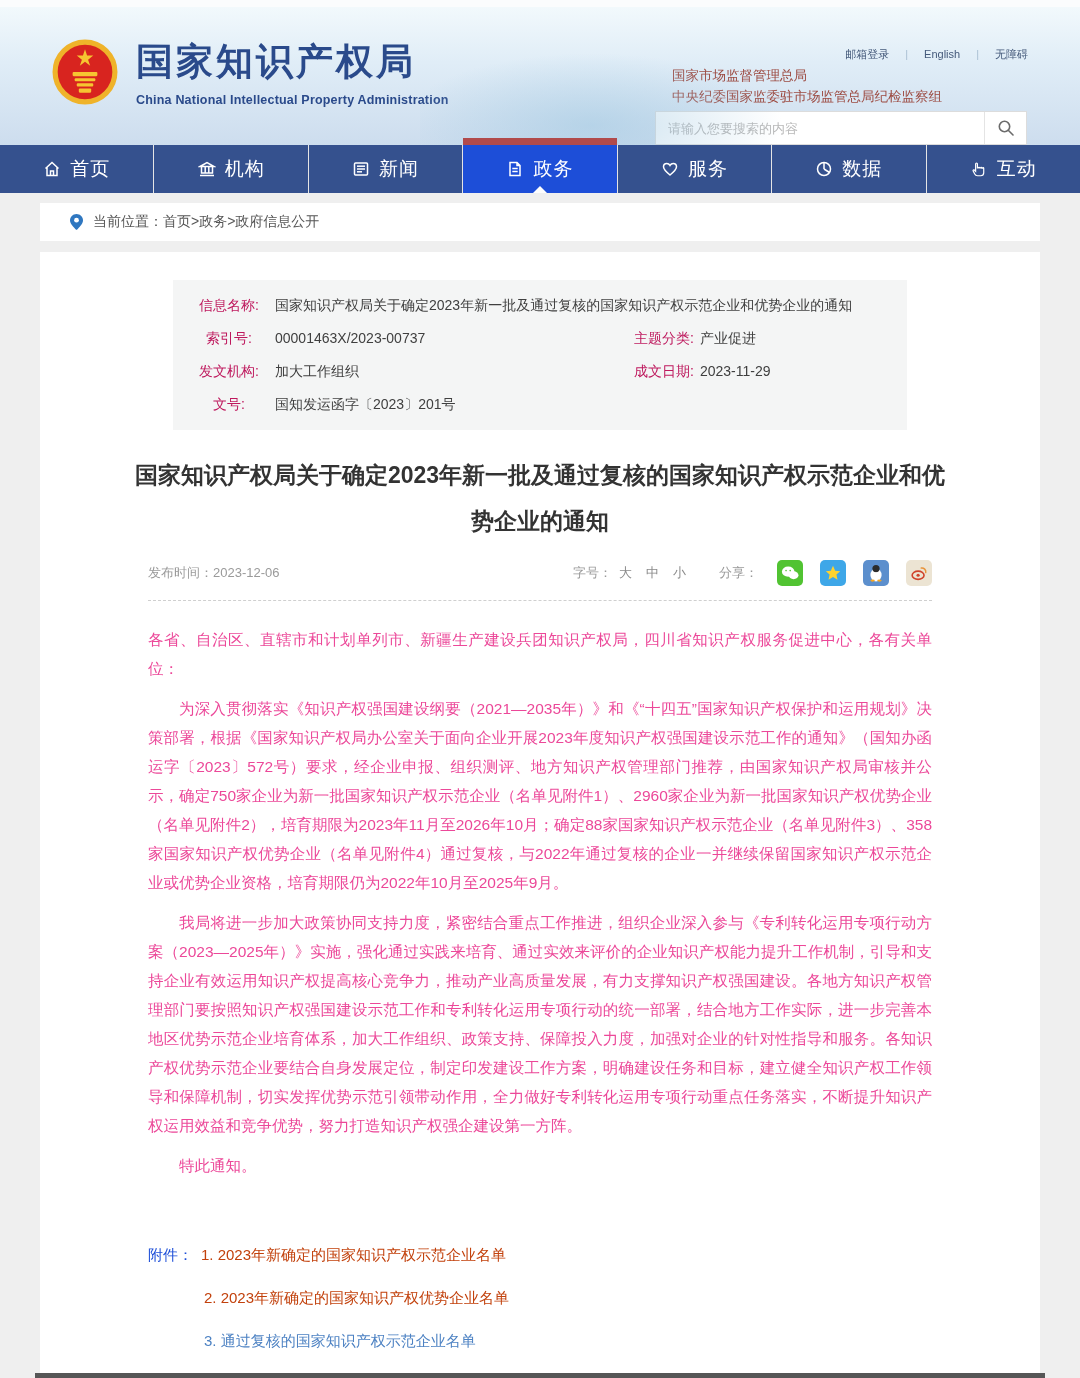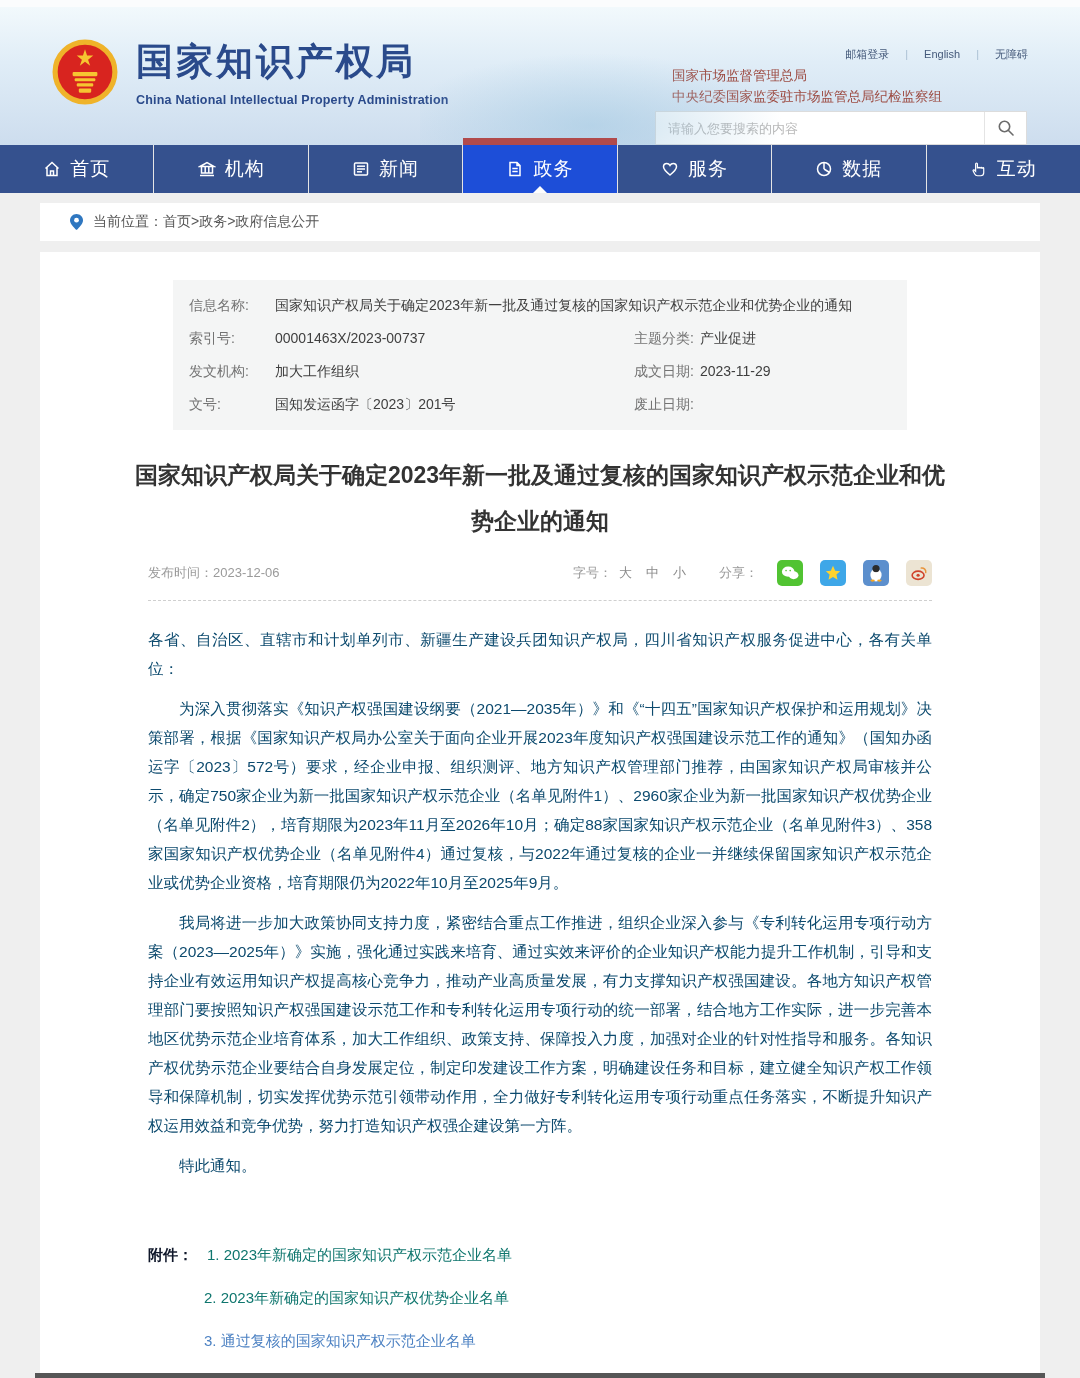--- a/index.html
+++ b/index.html
@@ -68,21 +68,21 @@
   }
   .breadcrumb .pin { margin-right: 10px; display: inline-flex; }
   .breadcrumb a { color: #555; text-decoration: none; cursor: pointer; }
   
   .card { margin: 11px 40px 0; background: #fff; height: 1124px; position: relative; }
   .info-table {
     width: 734px; margin: 0 auto; position: relative; top: 28px;
     background: #f4f5f5; padding: 9px 16px; font-size: 14px;
   }
   .itrow { display: flex; line-height: 33px; }
-  .it-label { color: #737373; text-align: left; flex-shrink: 0; }
+  .it-label { color: #be185d; text-align: center; flex-shrink: 0; }
   .it-label.w1 { width: 80px; }
   .it-value { color: #3f3f3f; margin-left: 6px; }
   .it-left { width: 445px; display: flex; }
   .it-right { flex: 1; display: flex; }
   .article-title {
     width: 830px; margin: 0 auto; position: relative; top: 50px;
     text-align: center; font-size: 23px; font-weight: 600; color: #333; line-height: 46px;
   }
   .meta-row {
     width: 784px; margin: 0 auto; position: relative; top: 66px;
@@ -90,33 +90,33 @@
     font-size: 13px; color: #9a9a9a;
   }
   .meta-right { display: flex; align-items: center; }
   .fs-opt { margin: 0 7px; cursor: pointer; color: #8a8a8a; }
   .share-label { margin-left: 26px; margin-right: 2px; }
   .share-icons { display: flex; align-items: center; }
   .share-ic { width: 26px; height: 26px; border-radius: 5px; margin-left: 17px; cursor: pointer; display:flex; align-items:center; justify-content:center; }
   .dashed { width: 784px; margin: 0 auto; position: relative; top: 80px; border-top: 1px dashed #cfcfcf; }
   .article-body {
     width: 784px; margin: 0 auto; position: relative; top: 104px;
-    font-size: 15.5px; line-height: 29px; color: #0c4a6e; text-align: justify;
+    font-size: 15.5px; line-height: 29px; color: #ec4899; text-align: justify;
   }
   .article-body p { margin-bottom: 11px; }
   .article-body p.indent { text-indent: 2em; }
   .attachments {
     width: 784px; margin: 0 auto; position: relative; top: 146px;
     font-size: 15px; line-height: 43px;
   }
-  .att-label { color: #0f172a; font-weight: bold; margin-right: 14px; }
+  .att-label { color: #1d4ed8; font-weight: normal; margin-right: 8px; }
   .att-row { padding-left: 56px; }
   .att-row.first { padding-left: 0; }
   .att-link { text-decoration: none; cursor: pointer; }
-  .att-dark { color: #0f766e; }
+  .att-dark { color: #c2410c; }
   .att-blue { color: #4d82c3; }
   .bottom-bar { position: absolute; left: 35px; right: 35px; bottom: 0; height: 5px; background: #565656; }
 </style>
 </head>
 <body>
 
 <div class="top-strip"></div>
 
 <div class="header">
   <div class="brand">
@@ -255,24 +255,20 @@
       </span>
       <span class="it-right">
         <span class="it-label">成文日期:</span>
         <span class="it-value">2023-11-29</span>
       </span>
     </div>
     <div class="itrow">
       <span class="it-left">
         <span class="it-label w1">文号:</span>
         <span class="it-value">国知发运函字〔2023〕201号</span>
-      </span>
-      <span class="it-right">
-        <span class="it-label">废止日期:</span>
-        <span class="it-value"></span>
       </span>
     </div>
   </div>
 
   <h1 class="article-title">国家知识产权局关于确定2023年新一批及通过复核的国家知识产权示范企业和优势企业的通知</h1>
 
   <div class="meta-row">
     <div class="meta-left">
       <span>发布时间：</span><span>2023-12-06</span>
     </div>

